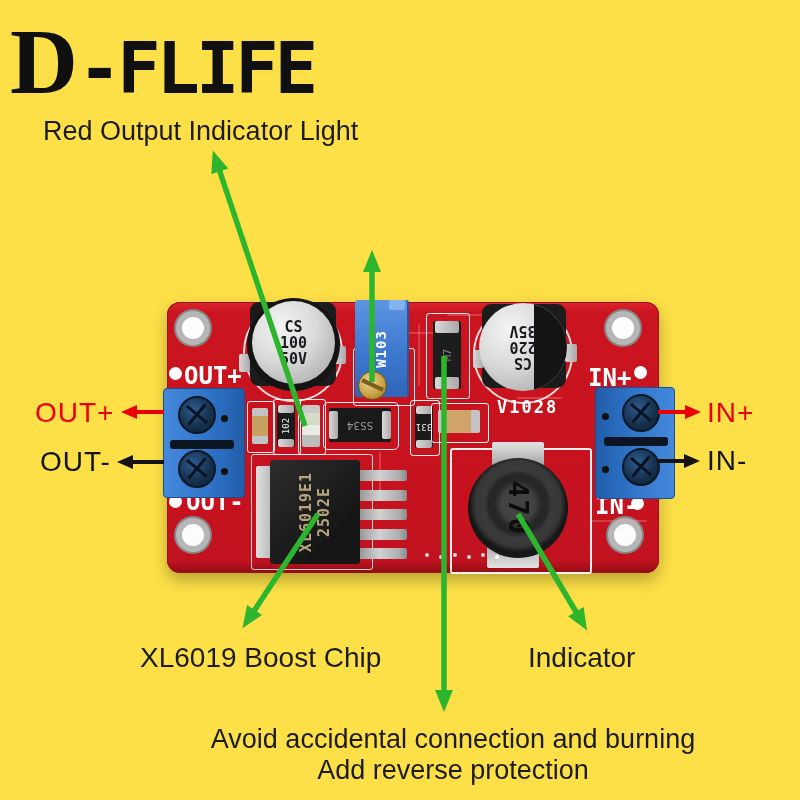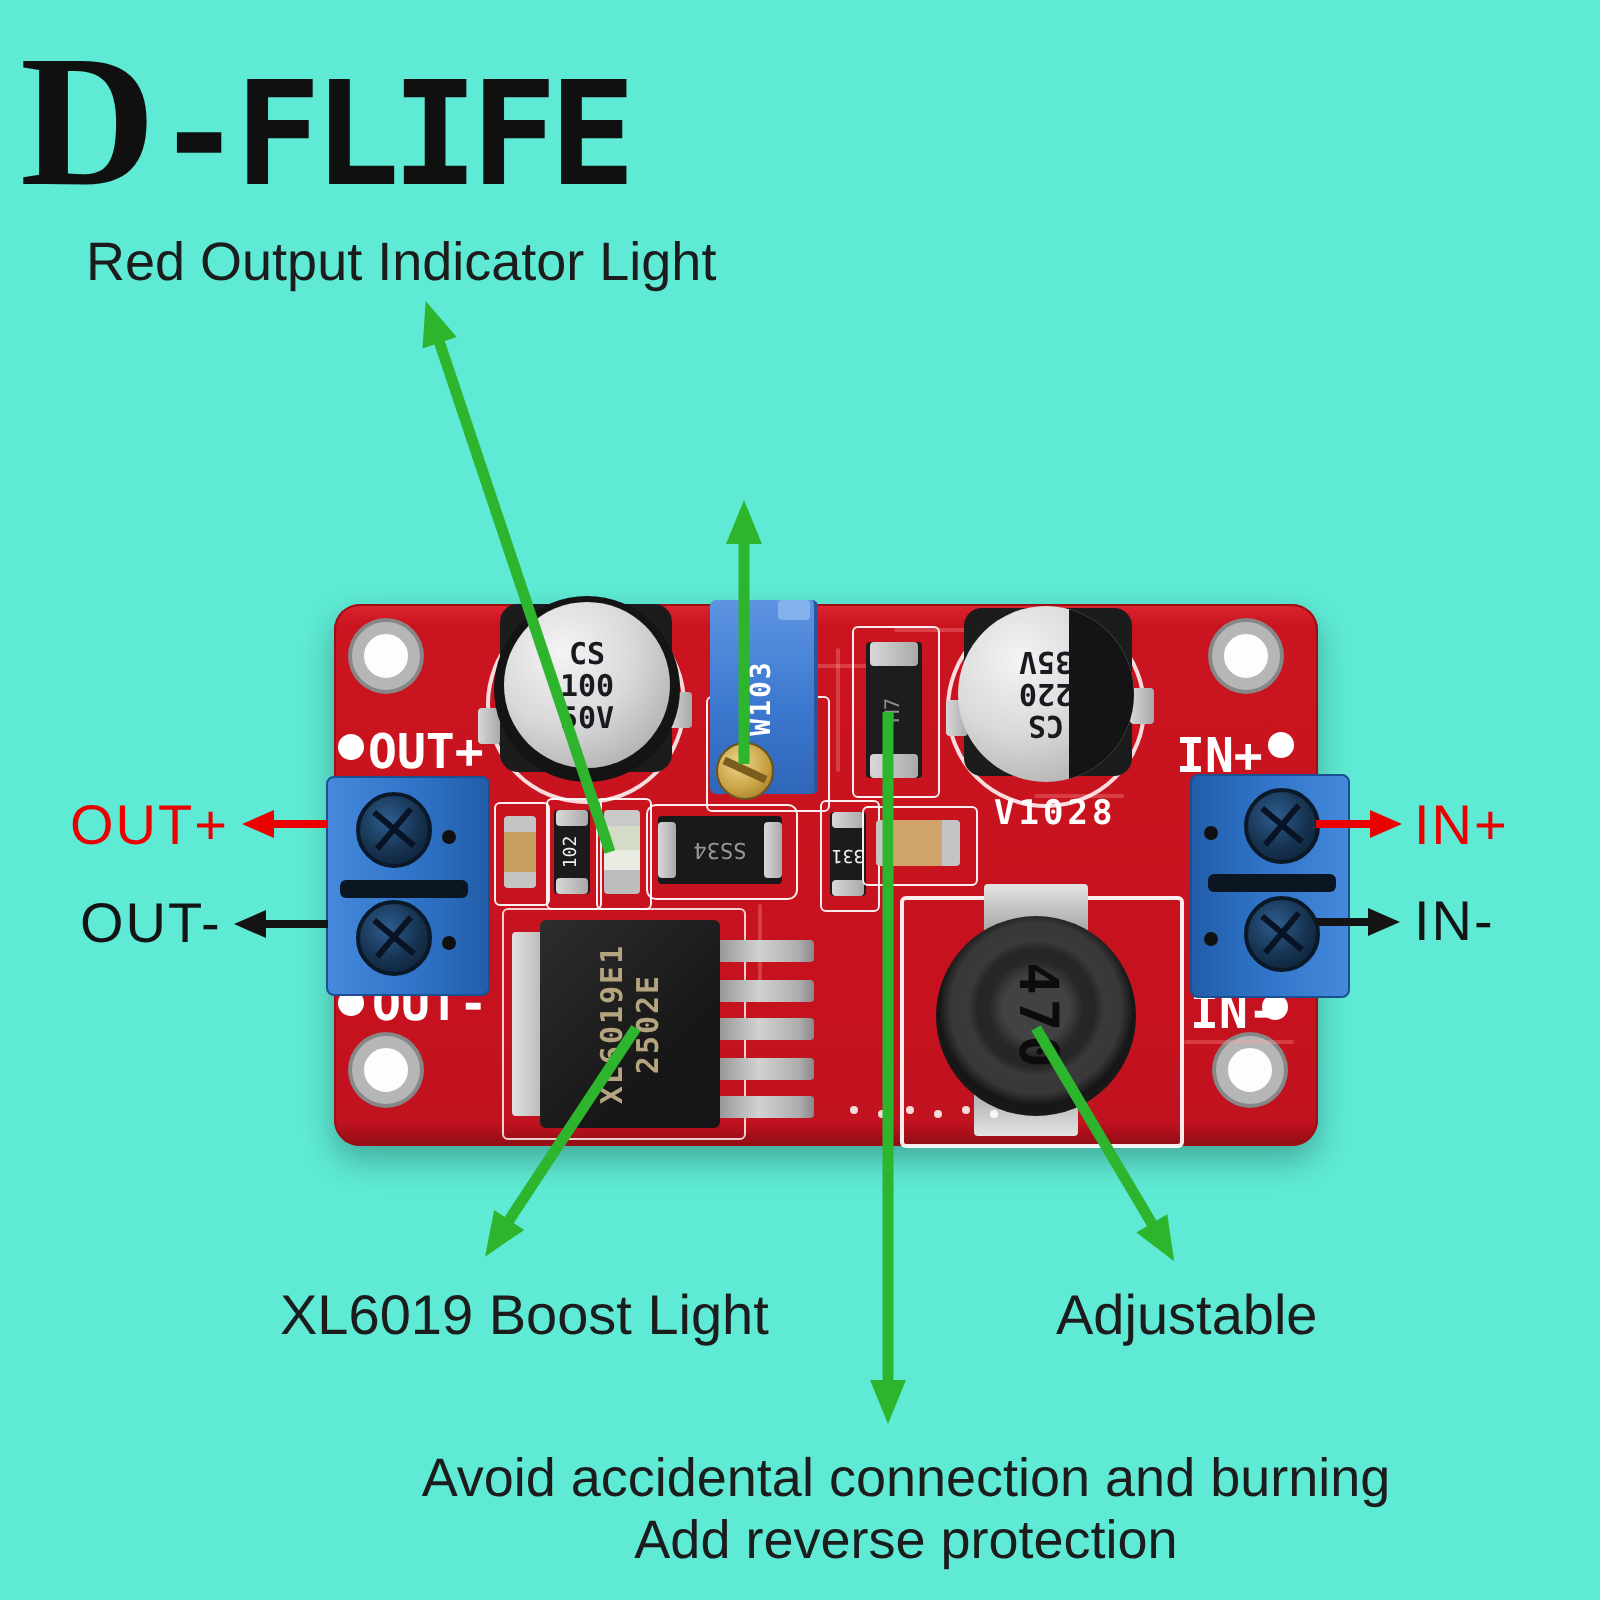--- a/index.html
+++ b/index.html
@@ -1,16 +1,16 @@
 <!DOCTYPE html>
 <html><head>
 <meta charset="utf-8">
 <style>
   html,body{margin:0;padding:0;background:#fff;}
-  #canvas{position:relative;width:800px;height:800px;background:#5eead4;overflow:hidden;
+  #canvas{position:relative;width:800px;height:800px;background:#fde047;overflow:hidden;
           font-family:"Liberation Sans",sans-serif;color:#1f1f1f;}
   
   .logo{position:absolute;left:10px;top:14px;white-space:nowrap;color:#101010;}
   .logo-d{font-family:"Liberation Serif",serif;font-weight:bold;font-size:94px;line-height:1;}
   .logo-rest{font-family:"DejaVu Sans Mono",monospace;font-weight:bold;font-size:72px;letter-spacing:-4px;line-height:1;}
   
   .lbl{position:absolute;font-size:27px;color:#1c1c1c;white-space:nowrap;}
   .lbl-center{text-align:center;white-space:normal;line-height:31px;}
   .port{position:absolute;font-size:28px;letter-spacing:1px;white-space:nowrap;}
   .port.red{color:#ea0000;}
@@ -62,22 +62,22 @@
 </head>
 <body>
 
 <div id="canvas">
 
   <div class="logo">
     <span class="logo-d">D</span><span class="logo-rest">-FLIFE</span>
   </div>
 
   <div class="lbl" style="left:43px;top:116px;font-size:27px;">Red Output Indicator Light</div>
-  <div class="lbl" style="left:140px;top:642px;font-size:28px;">XL6019 Boost Light</div>
-  <div class="lbl" style="left:528px;top:642px;font-size:28px;">Adjustable</div>
+  <div class="lbl" style="left:140px;top:642px;font-size:28px;">XL6019 Boost Chip</div>
+  <div class="lbl" style="left:528px;top:642px;font-size:28px;">Indicator</div>
   <div class="lbl lbl-center" style="left:173px;top:724px;width:560px;font-size:27px;">
     <div>Avoid accidental connection and burning</div>
     <div>Add reverse protection</div>
   </div>
 
   <div class="port red" style="left:35px;top:397px;">OUT+</div>
   <div class="port blk" style="left:40px;top:446px;">OUT-</div>
   <div class="port red" style="left:707px;top:397px;">IN+</div>
   <div class="port blk" style="left:707px;top:445px;">IN-</div>
 

